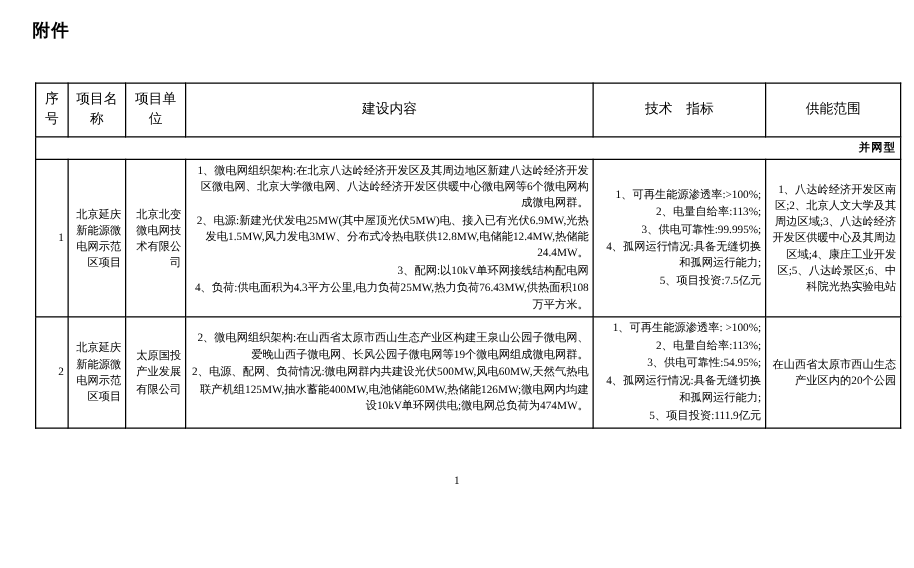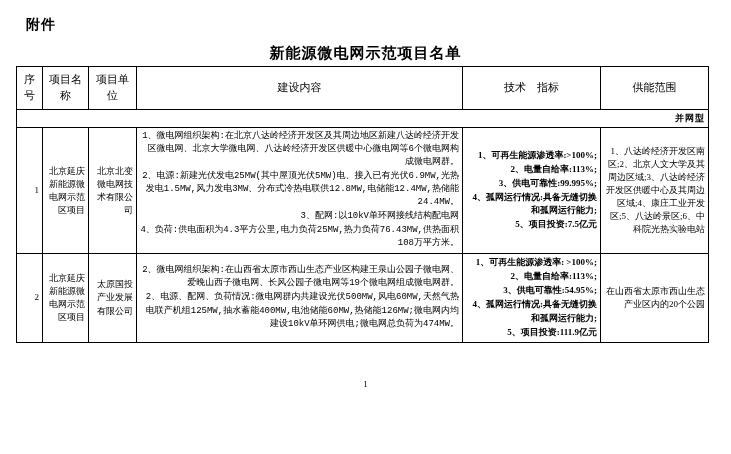--- a/index.html
+++ b/index.html
@@ -35,21 +35,21 @@
     left: 0;
     right: 0;
     top: 44px;
     text-align: center;
     font-size: 15px;
     font-weight: bold;
     letter-spacing: 1px;
   }
   table.main {
     position: absolute;
-    left: 16px;
+    left: 28px;
     top: 66px;
     width: 692px;
     border-collapse: collapse;
     table-layout: fixed;
   }
   table.main th, table.main td {
     border: 1px solid #000;
     vertical-align: middle;
     padding: 2px 3px;
     font-size: 9px;
@@ -83,26 +83,24 @@
     font-size: 9px;
     line-height: 1.35;
   }
   .c-seq { font-size: 10px; }
   .c-content p, .c-tech p {
     margin: 0 0 1px 0;
     text-indent: 0;
   }
   .c-content {
     text-align: justify;
-    font-family: Liberation Mono, monospace;
   }
   .c-tech {
     font-size: 9px;
     line-height: 1.5;
-    font-weight: bold;
   }
   .c-scope {
     font-size: 9px;
     line-height: 1.5;
     text-align: justify;
     margin-top: 24px;
   }
   .pagenum {
     position: absolute;
     left: 0;
@@ -112,21 +110,20 @@
     font-size: 9px;
   }
 </style>
 </head>
 <body>
 
 <div class="page">
 
   <div class="attach-label">附件</div>
 
-  <div class="doc-title">新能源微电网示范项目名单</div>
 
   <table class="main">
     <colgroup>
       <col class="col-seq">
       <col class="col-name">
       <col class="col-unit">
       <col class="col-content">
       <col class="col-tech">
       <col class="col-scope">
     </colgroup>

